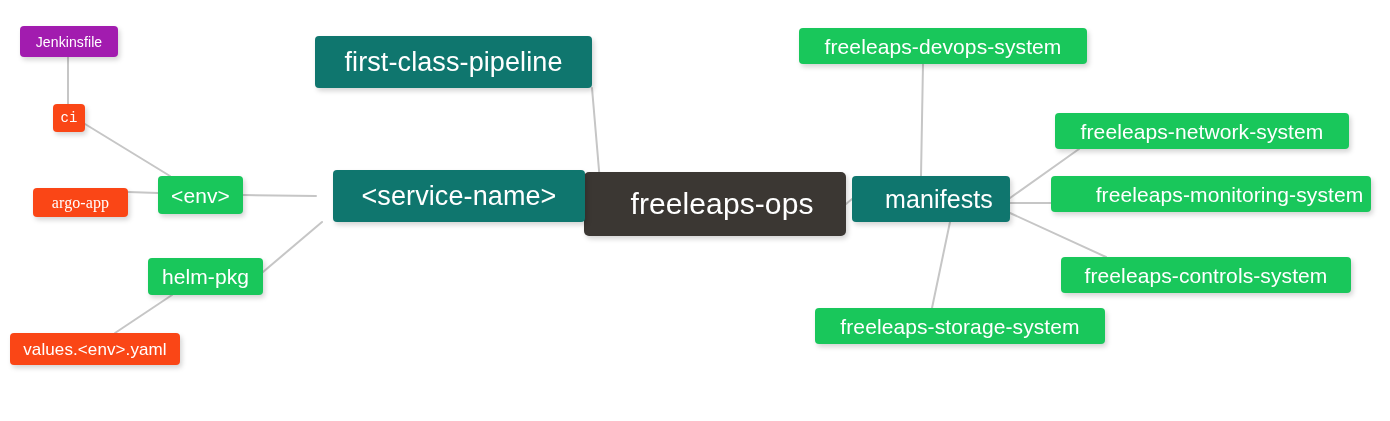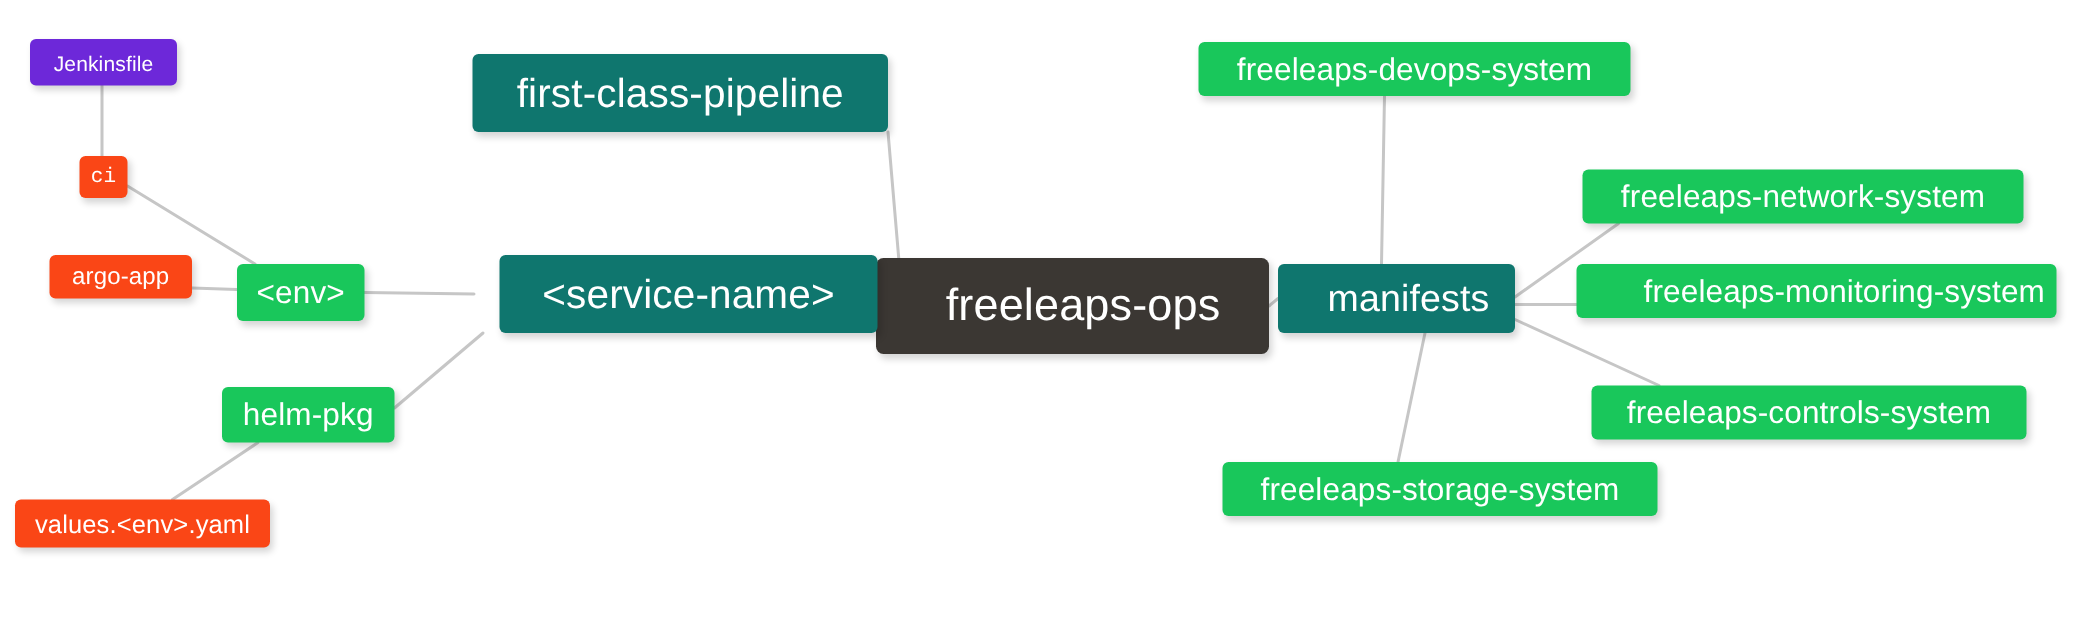--- a/index.html
+++ b/index.html
@@ -39,21 +39,21 @@
     box-shadow: 2px 3px 5px rgba(0,0,0,0.17);
     user-select: none;
   }
   .node-root {
     background: #3b3733;
     border-radius: 5px;
     padding-left: 14px;
   }
   .node-blue   { background: #0f766e; }
   .node-green  { background: #19c75b; }
-  .node-orange { background: #6d28d9; }
+  .node-orange { background: #a21caf; }
   .node-red    { background: #fa4616; }
 </style>
 </head>
 <body>
 
 <div id="mindmap-canvas">
   <svg id="edge-layer" viewBox="0 0 1390 421" width="1390" height="421">
       <line x1="584" y1="204" x2="568" y2="196" stroke="#c6c6c6" stroke-width="2" stroke-linecap="round"></line>
       <line x1="600" y1="182" x2="592" y2="88" stroke="#c6c6c6" stroke-width="2" stroke-linecap="round"></line>
       <line x1="846" y1="204" x2="852" y2="199" stroke="#c6c6c6" stroke-width="2" stroke-linecap="round"></line>
@@ -87,21 +87,21 @@
       </div>
       <div class="node node-green" style="left: 148px; top: 258px; width: 115px; height: 37px; font-size: 21px;">
         <span>helm-pkg</span>
       </div>
       <div class="node node-red" style="left: 53px; top: 104px; width: 32px; height: 28px; font-size: 14px; font-family: Liberation Mono, monospace;">
         <span>ci</span>
       </div>
       <div class="node node-orange" style="left: 20px; top: 26px; width: 98px; height: 31px; font-size: 14px;">
         <span>Jenkinsfile</span>
       </div>
-      <div class="node node-red" style="left: 33px; top: 170px; width: 95px; height: 29px; font-size: 16px;">
+      <div class="node node-red" style="left: 33px; top: 188px; width: 95px; height: 29px; font-size: 16px; font-family: Liberation Serif, serif;">
         <span>argo-app</span>
       </div>
       <div class="node node-red" style="left: 10px; top: 333px; width: 170px; height: 32px; font-size: 17px;">
         <span>values.&lt;env&gt;.yaml</span>
       </div>
       <div class="node node-green" style="left: 799px; top: 28px; width: 288px; height: 36px; font-size: 21px; text-align: right;">
         <span>freeleaps-devops-system</span>
       </div>
       <div class="node node-green" style="left: 1055px; top: 113px; width: 294px; height: 36px; font-size: 21px;">
         <span>freeleaps-network-system</span>

